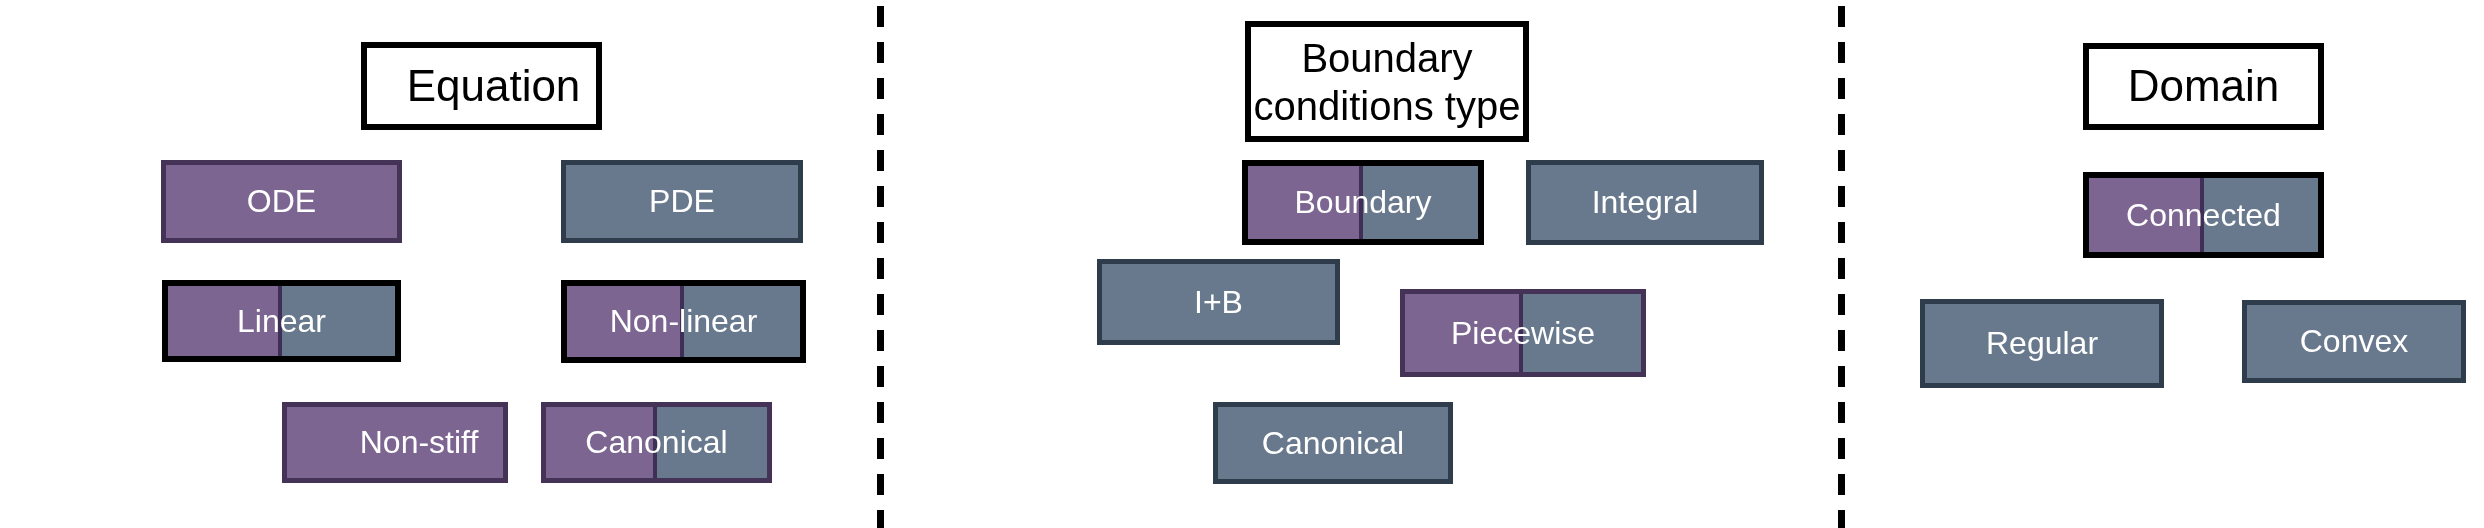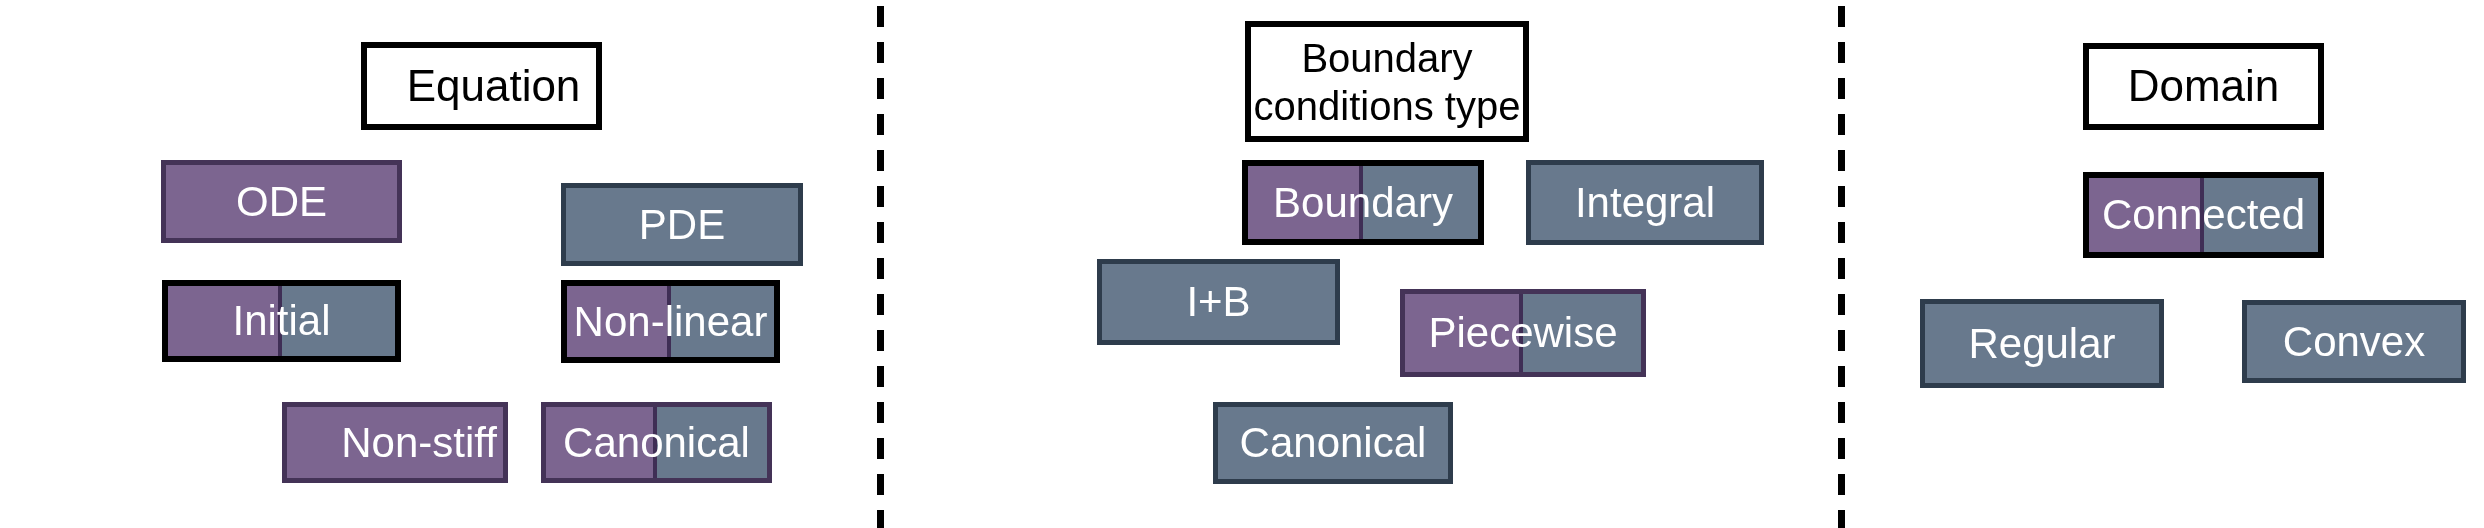--- a/index.html
+++ b/index.html
@@ -19,21 +19,21 @@
     background:#ffffff;border:6px solid #000000;
     display:flex;flex-direction:column;align-items:center;justify-content:center;
     color:#000000;font-size:44px;line-height:1.2;text-align:center;
     white-space:nowrap;
   }
   .box{
     position:absolute;box-sizing:border-box;
     display:flex;align-items:center;justify-content:center;
   }
   .box .lbl{
-    color:#ffffff;font-size:42px;white-space:nowrap;z-index:2;
+    color:#ffffff;font-size:32px;white-space:nowrap;z-index:2;
   }
   .purple{background:#7c6590;border:5px solid #443357;}
   .slate{background:#68798d;border:5px solid #2e3c4c;}
   .split{padding:0;}
   .split.black-border{border:6px solid #000000;}
   .split.purple-border{border:5px solid #443357;}
   .split .half{position:absolute;top:0;bottom:0;}
   .split .half.left{left:0;width:50%;background:#7c6590;border-right:4px solid #3f2e55;box-sizing:border-box;}
   .split .half.right{right:0;width:50%;background:#68798d;}
   .split .lbl{position:absolute;left:0;right:0;top:0;bottom:0;display:flex;align-items:center;justify-content:center;}
@@ -47,31 +47,31 @@
   <div class="dashed-divider" style="left:1838px;"></div>
 
   <div class="title-box" style="left:361px;top:42px;width:241px;height:88px;padding-left:24px;">
     <span>Equation</span>
   </div>
 
   <div class="box purple" style="left:161px;top:160px;width:241px;height:83px;">
     <span class="lbl">ODE</span>
   </div>
 
-  <div class="box slate" style="left:561px;top:160px;width:242px;height:83px;margin-top:23px;">
+  <div class="box slate" style="left:561px;top:160px;width:242px;height:83px;">
     <span class="lbl">PDE</span>
   </div>
 
   <div class="box split black-border" style="left:162px;top:280px;width:239px;height:82px;">
     <div class="half left"></div>
     <div class="half right"></div>
-    <span class="lbl">Initial</span>
+    <span class="lbl">Linear</span>
   </div>
 
-  <div class="box split black-border" style="left:561px;top:280px;width:219px;height:83px;padding-left:40px;">
+  <div class="box split black-border" style="left:561px;top:280px;width:245px;height:83px;padding-left:40px;">
     <div class="half left"></div>
     <div class="half right"></div>
     <span class="lbl">Non-linear</span>
   </div>
 
 
   <div class="box purple" style="left:282px;top:402px;width:226px;height:81px;padding-left:48px;">
     <span class="lbl">Non-stiff</span>
   </div>
 

